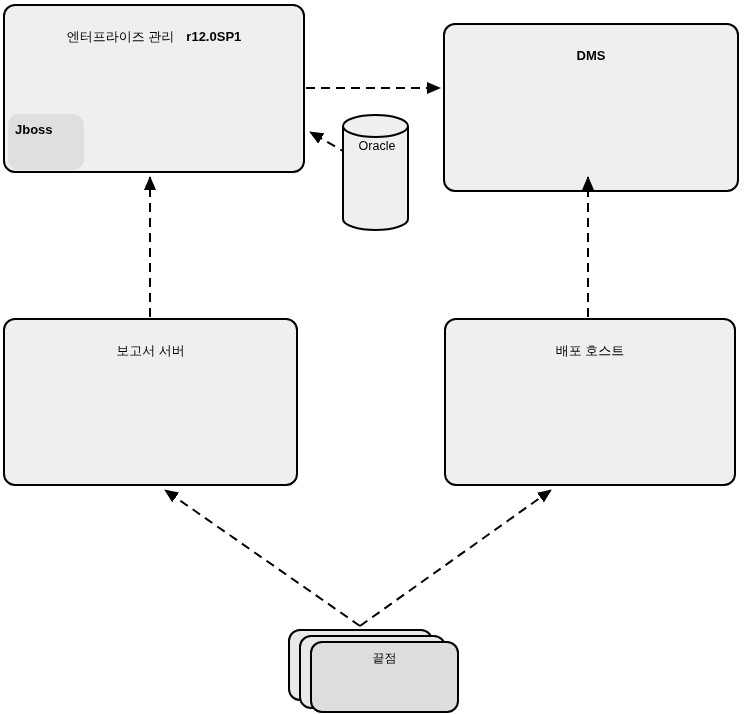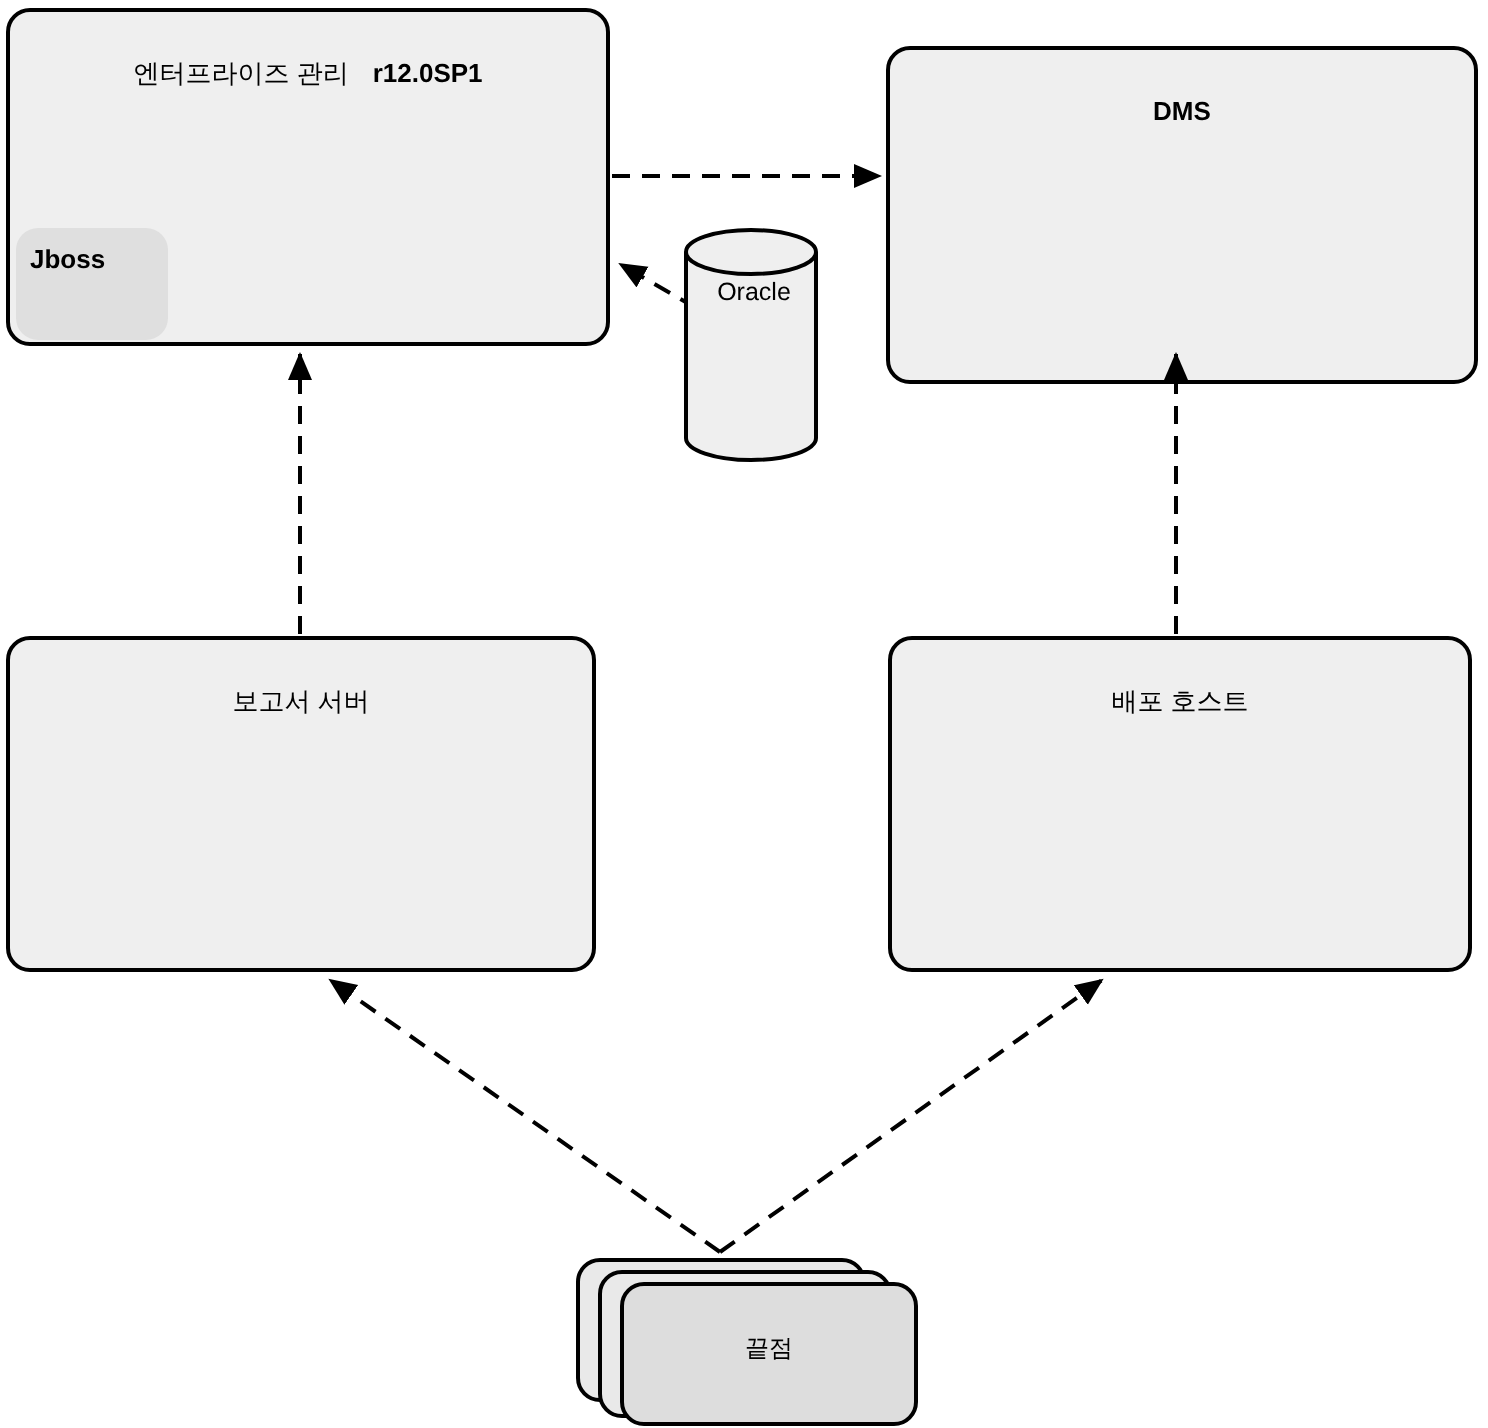--- a/index.html
+++ b/index.html
@@ -62,21 +62,21 @@
   #stack-mid   { left: 299px; top: 635px; width: 147px; height: 74px; }
   #stack-front {
     left: 310px; top: 641px; width: 149px; height: 72px;
     background: #dddddd;
     text-align: center;
     padding-top: 6px;
     font-size: 13px;
     color: #000000;
   }
   #stack-front .line1 { font-weight: bold; }
-  #stack-front .line2 { font-weight: normal; font-size: 12px; margin-top: 17px; }
+  #stack-front .line2 { font-weight: normal; font-size: 12px; margin-top: 1px; }
   #arrow-layer {
     position: absolute;
     left: 0; top: 0;
     width: 744px; height: 714px;
     pointer-events: none;
   }
   .dashed-arrow {
     stroke: #000000;
     stroke-width: 2;
     stroke-dasharray: 9 6;

